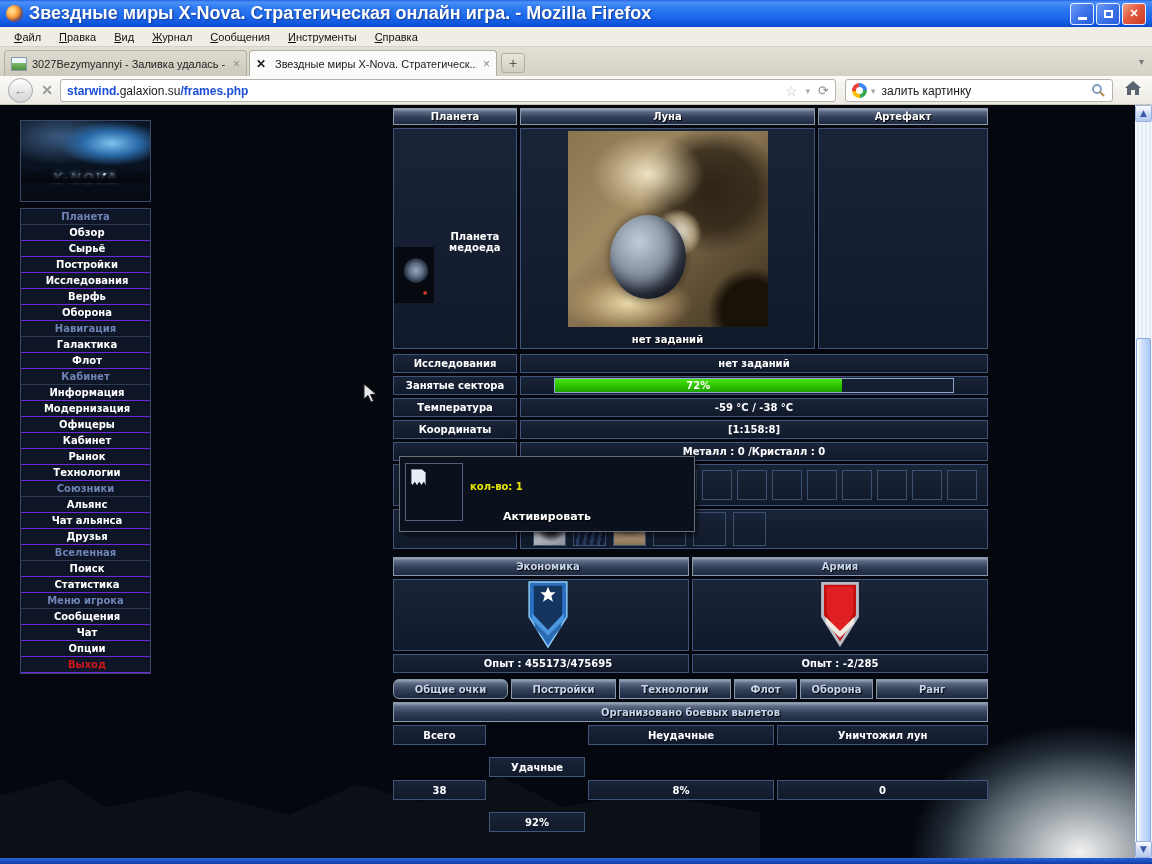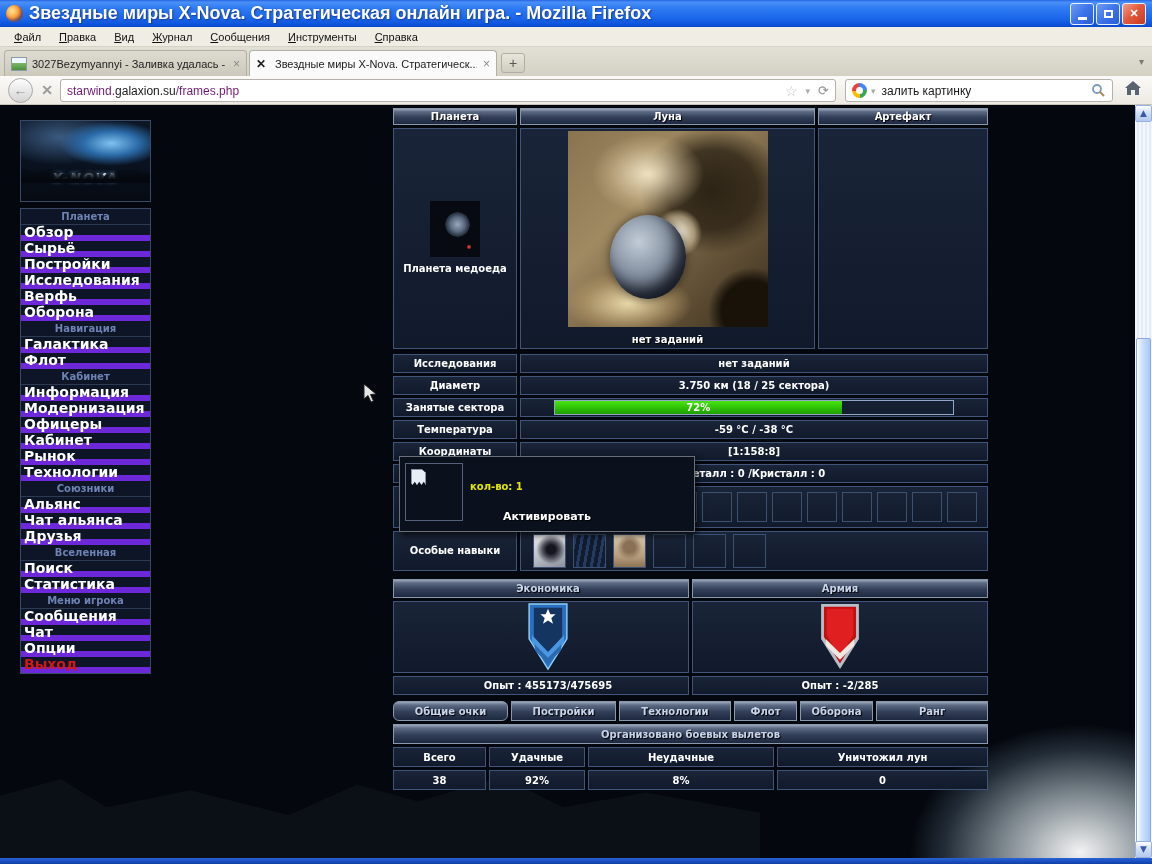--- a/index.html
+++ b/index.html
@@ -52,21 +52,21 @@
   .navbar { position:absolute; left:0; top:76px; width:1152px; height:29px;
     background:linear-gradient(180deg,#fbfaf8,#eceae2); border-bottom:1px solid #c8c5b8; }
   .back-btn { position:absolute; left:8px; top:2px; width:25px; height:25px; border-radius:50%;
     background:linear-gradient(180deg,#fdfdfd,#d4d4d4); border:1px solid #a8a8a8;
     color:#909090; font-size:14px; font-weight:bold; text-align:center; line-height:23px; }
   .stop-btn { position:absolute; left:38px; top:5px; width:18px; height:18px;
     color:#9a9a9a; font-size:14px; font-weight:bold; text-align:center; line-height:18px; }
   .urlbar { position:absolute; left:60px; top:3px; width:776px; height:23px; background:#fff;
     border:1px solid #b4b2aa; border-radius:3px; font-size:12px; display:flex; align-items:center;
     padding:0 6px; }
-  .url-gray { color:#701a75; } .url-black { color:#1a1a1a; }
+  .url-gray { color:#1d4ed8;font-weight:bold; } .url-black { color:#1a1a1a; }
   .url-icons { margin-left:auto; display:flex; align-items:center; gap:8px; color:#b0b0b0; }
   .star-ic { font-size:14px; color:#c0c0c0; }
   .drop-ic { font-size:9px; color:#a8a8a8; }
   .reload-ic { font-size:13px; color:#909090; }
   .searchbar { position:absolute; left:845px; top:3px; width:268px; height:23px; background:#fff;
     border:1px solid #b4b2aa; border-radius:3px; display:flex; align-items:center; padding:0 6px;
     font-size:12px; color:#1a1a1a; }
   .g-icon { width:15px; height:15px; border-radius:50%;
     background:conic-gradient(#4285f4 0 25%, #34a853 25% 50%, #fbbc05 50% 75%, #ea4335 75% 100%);
     position:relative; flex:0 0 auto; }
@@ -95,40 +95,40 @@
                linear-gradient(180deg,#0c1624 0%, #0a1220 55%, #060a12 100%); }
   .logo::after { content:""; position:absolute; left:0; bottom:18px; width:100%; height:18px;
     background:linear-gradient(180deg, transparent, #05080e 80%);
     clip-path:polygon(0 10%, 12% 45%, 22% 15%, 35% 55%, 50% 25%, 65% 60%, 80% 20%, 100% 50%, 100% 100%, 0 100%); }
   .logo-text { position:absolute; left:0; bottom:16px; width:100%; text-align:center;
     font-size:13px; font-weight:bold; font-style:italic; letter-spacing:2px; color:#c2cedd;
     text-shadow:0 0 4px #6fa8d8, 1px 1px 1px #000; }
   .menu-tbl { margin-top:6px; border:1px solid #3a4a66; background:#0d1526; }
   .sec { height:16px; line-height:15px; text-align:center; font-size:10px; font-weight:bold;
     color:#6e82b4; border-bottom:1px solid #2c3a54; }
-  .mi { height:16px; line-height:15px; font-size:14px; font-weight:bold; color:#fff;
-    padding-left:3px; border-bottom:6px solid #6d28d9; }
+  .mi { height:16px; line-height:15px; font-size:10px; font-weight:bold; color:#fff;
+    padding-left:3px; border-bottom:1px solid #6d28d9;text-align:center; }
   .mi.red { color:#d01818; }
 
   
   .main { position:absolute; left:393px; top:3px; width:595px; }
   .trow { display:flex; gap:3px; margin-bottom:3px; }
   .cell { border:1px solid #41547a; background:linear-gradient(180deg,#1a2438,#111a2b);
     color:#fff; font-size:10px; font-weight:bold; text-align:center; }
   .hcell { border:1px solid #8a98ac; color:#fff; font-size:10px; font-weight:bold; text-align:center;
     background:linear-gradient(180deg,#9aa5b8 0%, #5c6a84 18%, #333f58 55%, #1d2740 100%);
     text-shadow:1px 1px 1px #000; }
   .hcell.soft { color:#c8d4ea; }
   .h17 { height:17px; line-height:16px; }
   .h19 { height:19px; line-height:18px; }
   .h20 { height:20px; line-height:19px; }
   .w-label { width:124px; flex:0 0 auto; }
   .w-val { flex:1 1 auto; }
   .top-body { height:221px; position:relative; }
-  .pl-col { width:124px; flex:0 0 auto; display:flex; flex-direction:column; align-items:center; }
+  .pl-col { width:124px; flex:0 0 auto; display:flex; flex-direction:row; align-items:center; }
   .moon-col { width:295px; flex:0 0 auto; position:relative; }
   .art-col { flex:1 1 auto; }
   .planet-img { width:50px; height:56px; margin-top:72px; position:relative; overflow:hidden;
     background:radial-gradient(circle 16px at 55% 42%, #9aa8bc 0%, #5a6a80 45%, #232c3a 75%, transparent 78%),
                radial-gradient(circle 3px at 78% 82%, #ff5040 0%, #802018 60%, transparent 80%),
                #070a10; }
   .pl-name { margin-top:6px; font-size:10px; font-weight:bold; color:#fff; }
   .moon-img { width:200px; height:196px; margin:2px auto 0; position:relative; overflow:hidden;
     background:radial-gradient(circle 30px at 55% 52%, #fff8e8 0%, rgba(240,220,180,.55) 55%, transparent 80%),
       radial-gradient(ellipse 70px 50px at 40% 22%, #efe2c2 0%, rgba(210,190,150,.4) 55%, transparent 80%),
@@ -172,21 +172,21 @@
   .tt-action { position:absolute; left:0; bottom:8px; width:100%; text-align:center;
     font-size:11px; font-weight:bold; color:#fff; text-shadow:1px 1px 1px #000; }
 
   
   .rank-col { width:296px; flex:0 0 auto;padding-left:14px; }
   .badge-cell { height:72px; display:flex; align-items:center; justify-content:center; }
 
   
   .w1{width:115px;flex:0 0 auto;border-radius:6px;} .w2{width:105px;flex:0 0 auto;} .w3{width:112px;flex:0 0 auto;}
   .w4{width:63px;flex:0 0 auto;} .w5{width:73px;flex:0 0 auto;} .w6{flex:1 1 auto;}
-  .r1{width:93px;flex:0 0 auto;} .r2{width:96px;flex:0 0 auto;} .r3{width:186px;flex:0 0 auto;}
+  .r1{width:93px;flex:0 0 auto;} .r2{width:96px;flex:0 0 auto;margin-top:32px;} .r3{width:186px;flex:0 0 auto;}
   .r4{flex:1 1 auto;}
   .rank-y { color:#ffe400; } .rank-r { color:#ff1a1a; }
 
   
   .scrollbar { position:absolute; left:1135px; top:0; width:17px; height:753px;
     background:repeating-linear-gradient(90deg,#f3f6fb 0 2px,#e4ecf7 2px 4px); }
   .sb-btn { position:absolute; left:0; width:17px; height:17px;
     background:linear-gradient(180deg,#fdfeff,#cfdcf5 50%,#b4c9ee); border:1px solid #98b0e0;
     border-radius:2px; color:#3a5aa8; font-size:9px; text-align:center; line-height:15px; }
   .sb-up { top:0; } .sb-down { bottom:0; }
@@ -333,24 +333,20 @@
           <div class="moon-cap">нет заданий</div>
         </div>
         <div class="cell top-body art-col"></div>
       </div>
 
       <div class="trow">
         <div class="cell h19 w-label">Исследования</div>
         <div class="cell h19 w-val">нет заданий</div>
       </div>
       <div class="trow">
-        <div class="cell h19 w-label">Диаметр</div>
-        <div class="cell h19 w-val">3.750 км (18 / 25 сектора)</div>
-      </div>
-      <div class="trow">
         <div class="cell h19 w-label">Занятые сектора</div>
         <div class="cell h19 w-val">
           <div class="pbar-wrap">
               <div class="pbar">
             <div class="pfill" style="width:72%">72%</div>
           </div>
             </div>
         </div>
       </div>
       <div class="trow">

